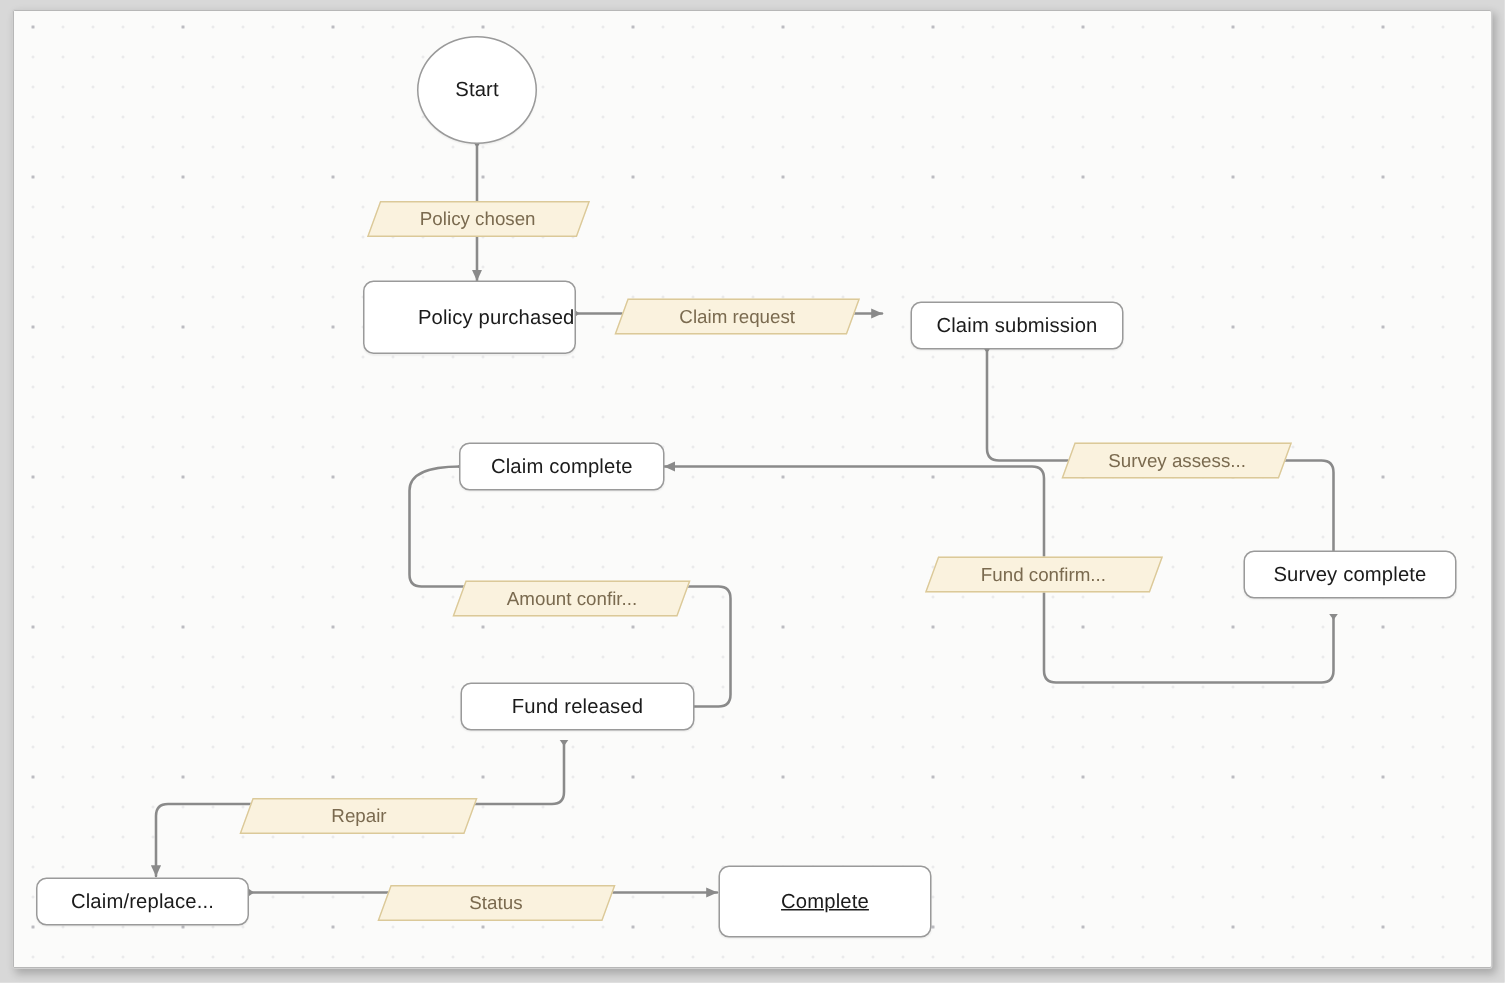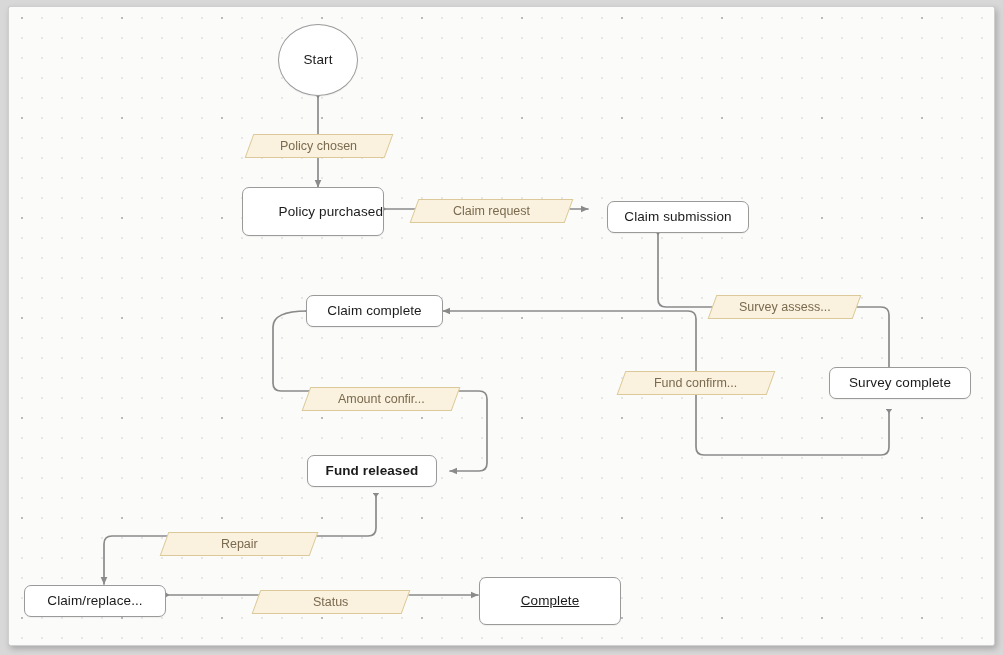--- a/index.html
+++ b/index.html
@@ -127,21 +127,21 @@
     </div>
 
     <div class="node" style="left:820px; top:360px; width:142px; height:32px;">
       <span>Survey complete</span>
     </div>
 
     <div class="node" style="left:297px; top:288px; width:137px; height:32px;">
       <span>Claim complete</span>
     </div>
 
-    <div class="node" style="left:298px; top:448px; width:130px; height:32px;font-weight:bold;">
+    <div class="node" style="left:298px; top:448px; width:156px; height:32px;">
       <span>Fund released</span>
     </div>
 
     <div class="node" style="left:15px; top:578px; width:142px; height:32px;">
       <span>Claim/replace...</span>
     </div>
 
     <div class="node" style="left:470px; top:570px; width:142px; height:48px;text-decoration:underline;">
       <span>Complete</span>
     </div>

